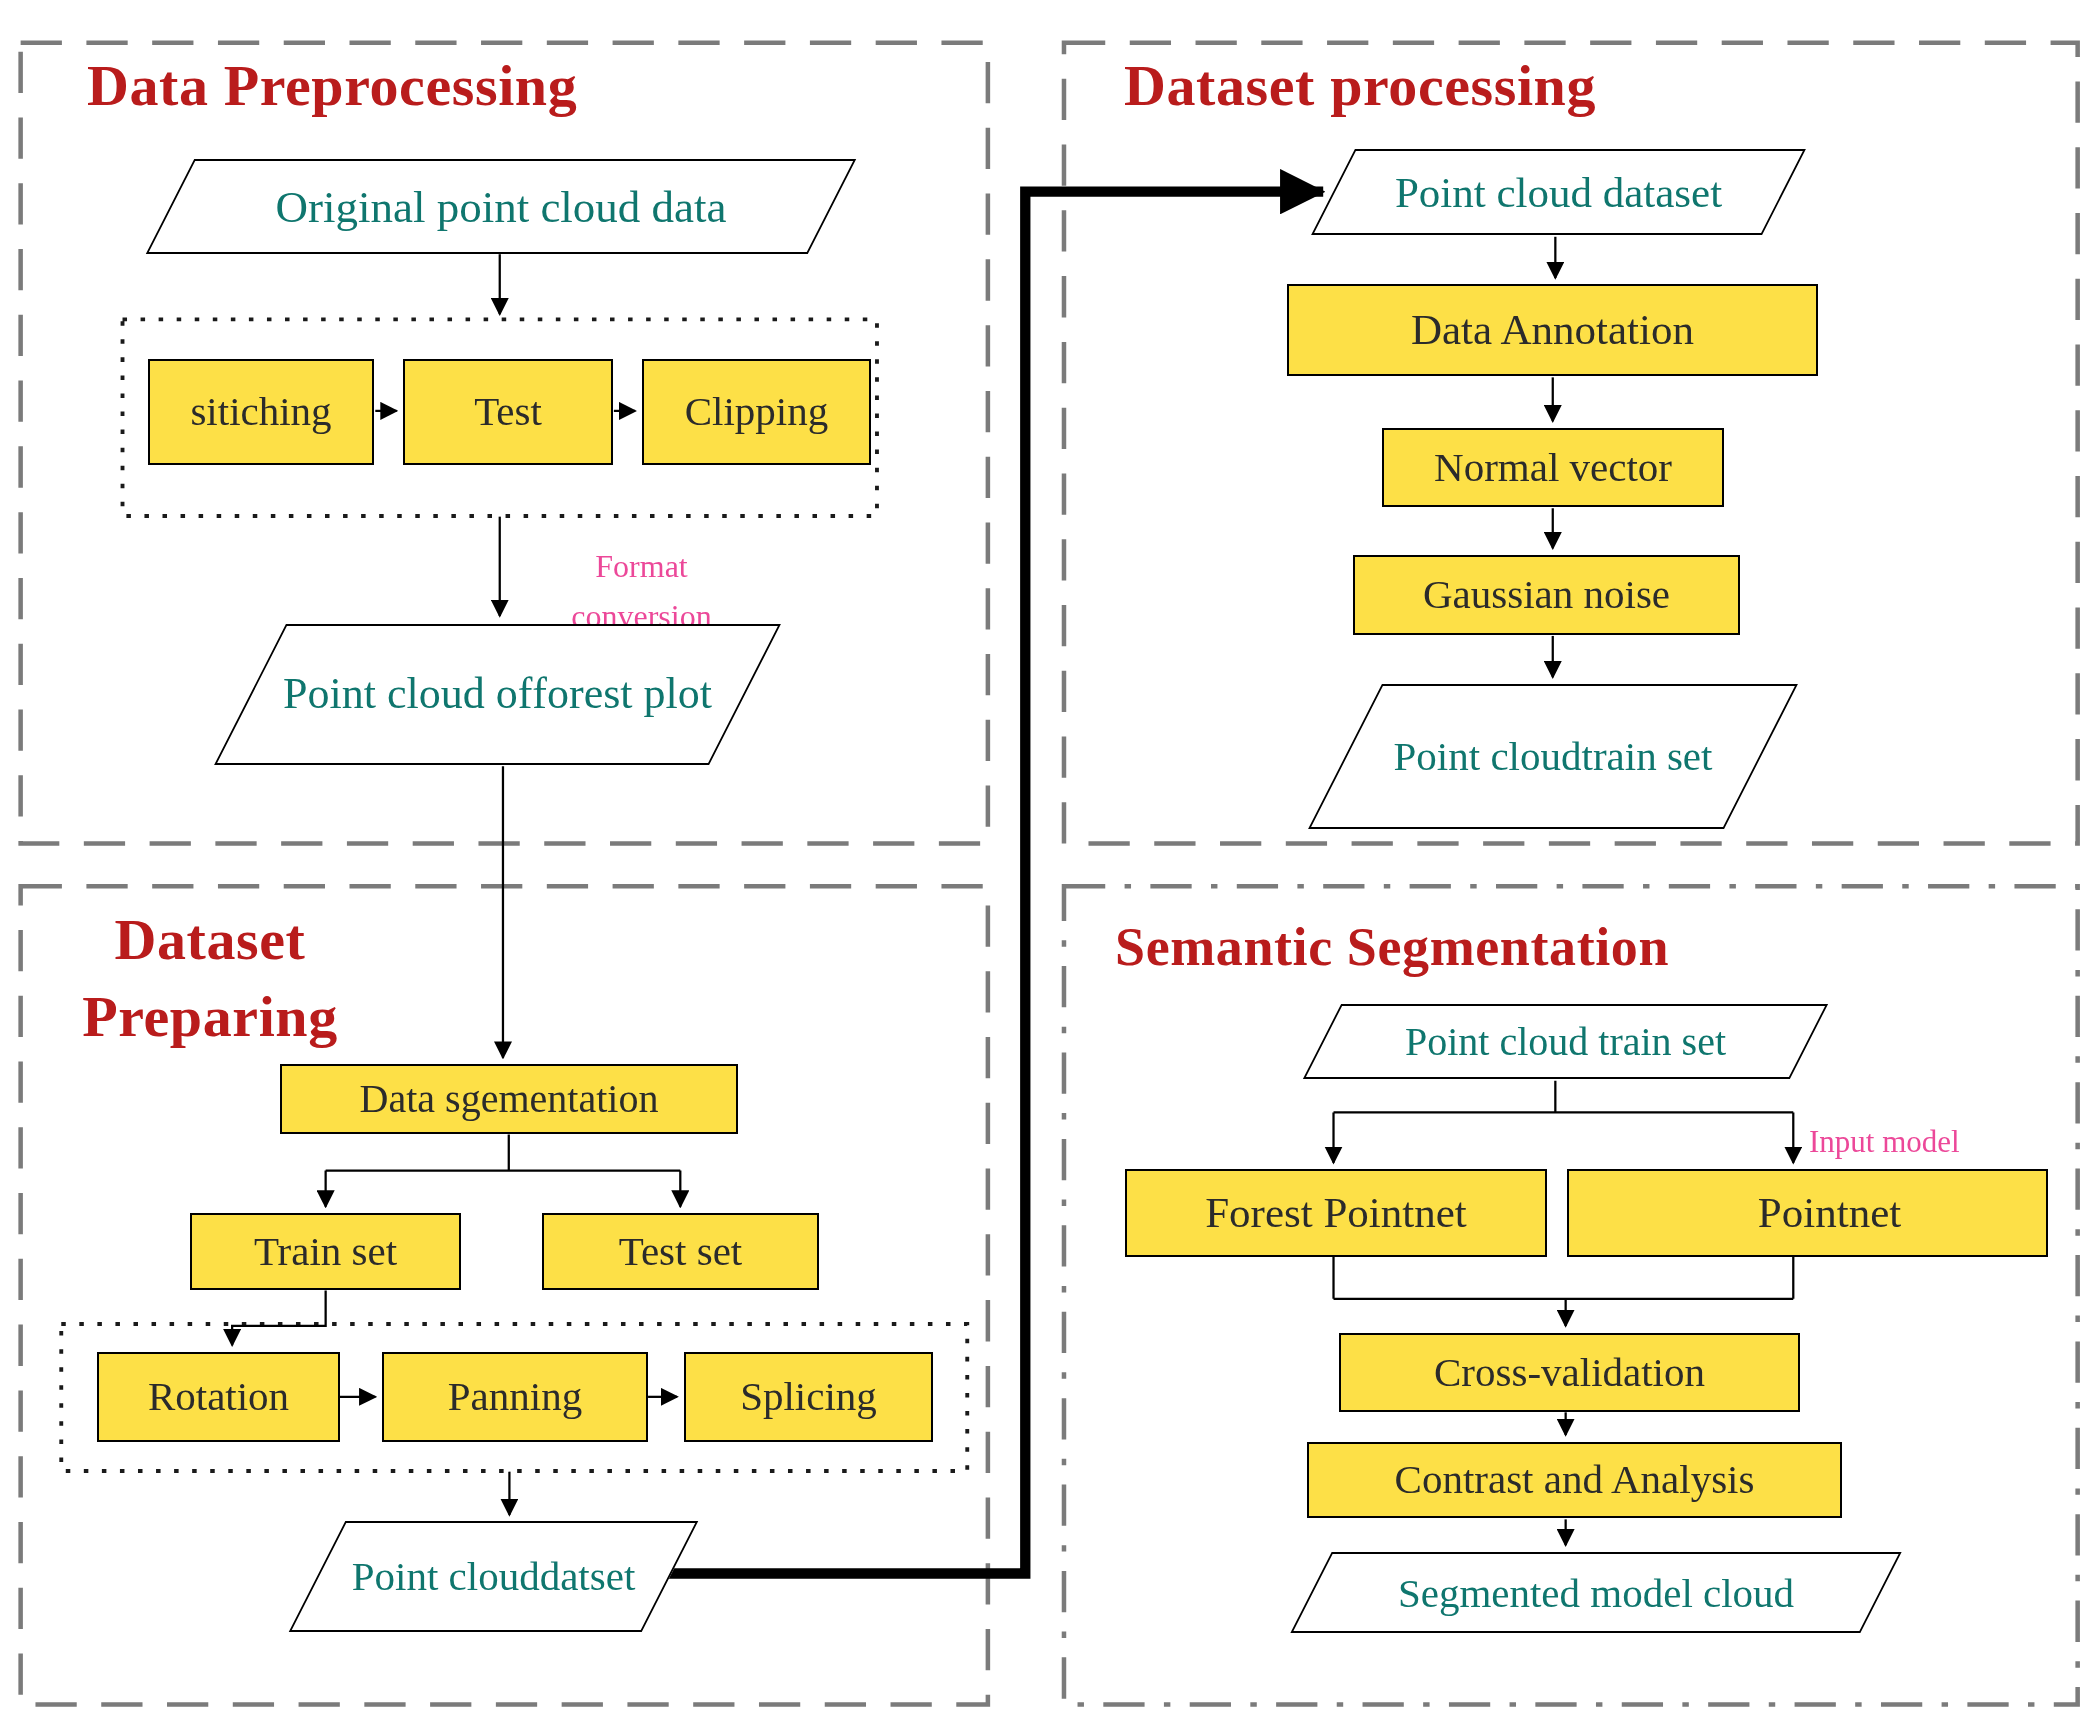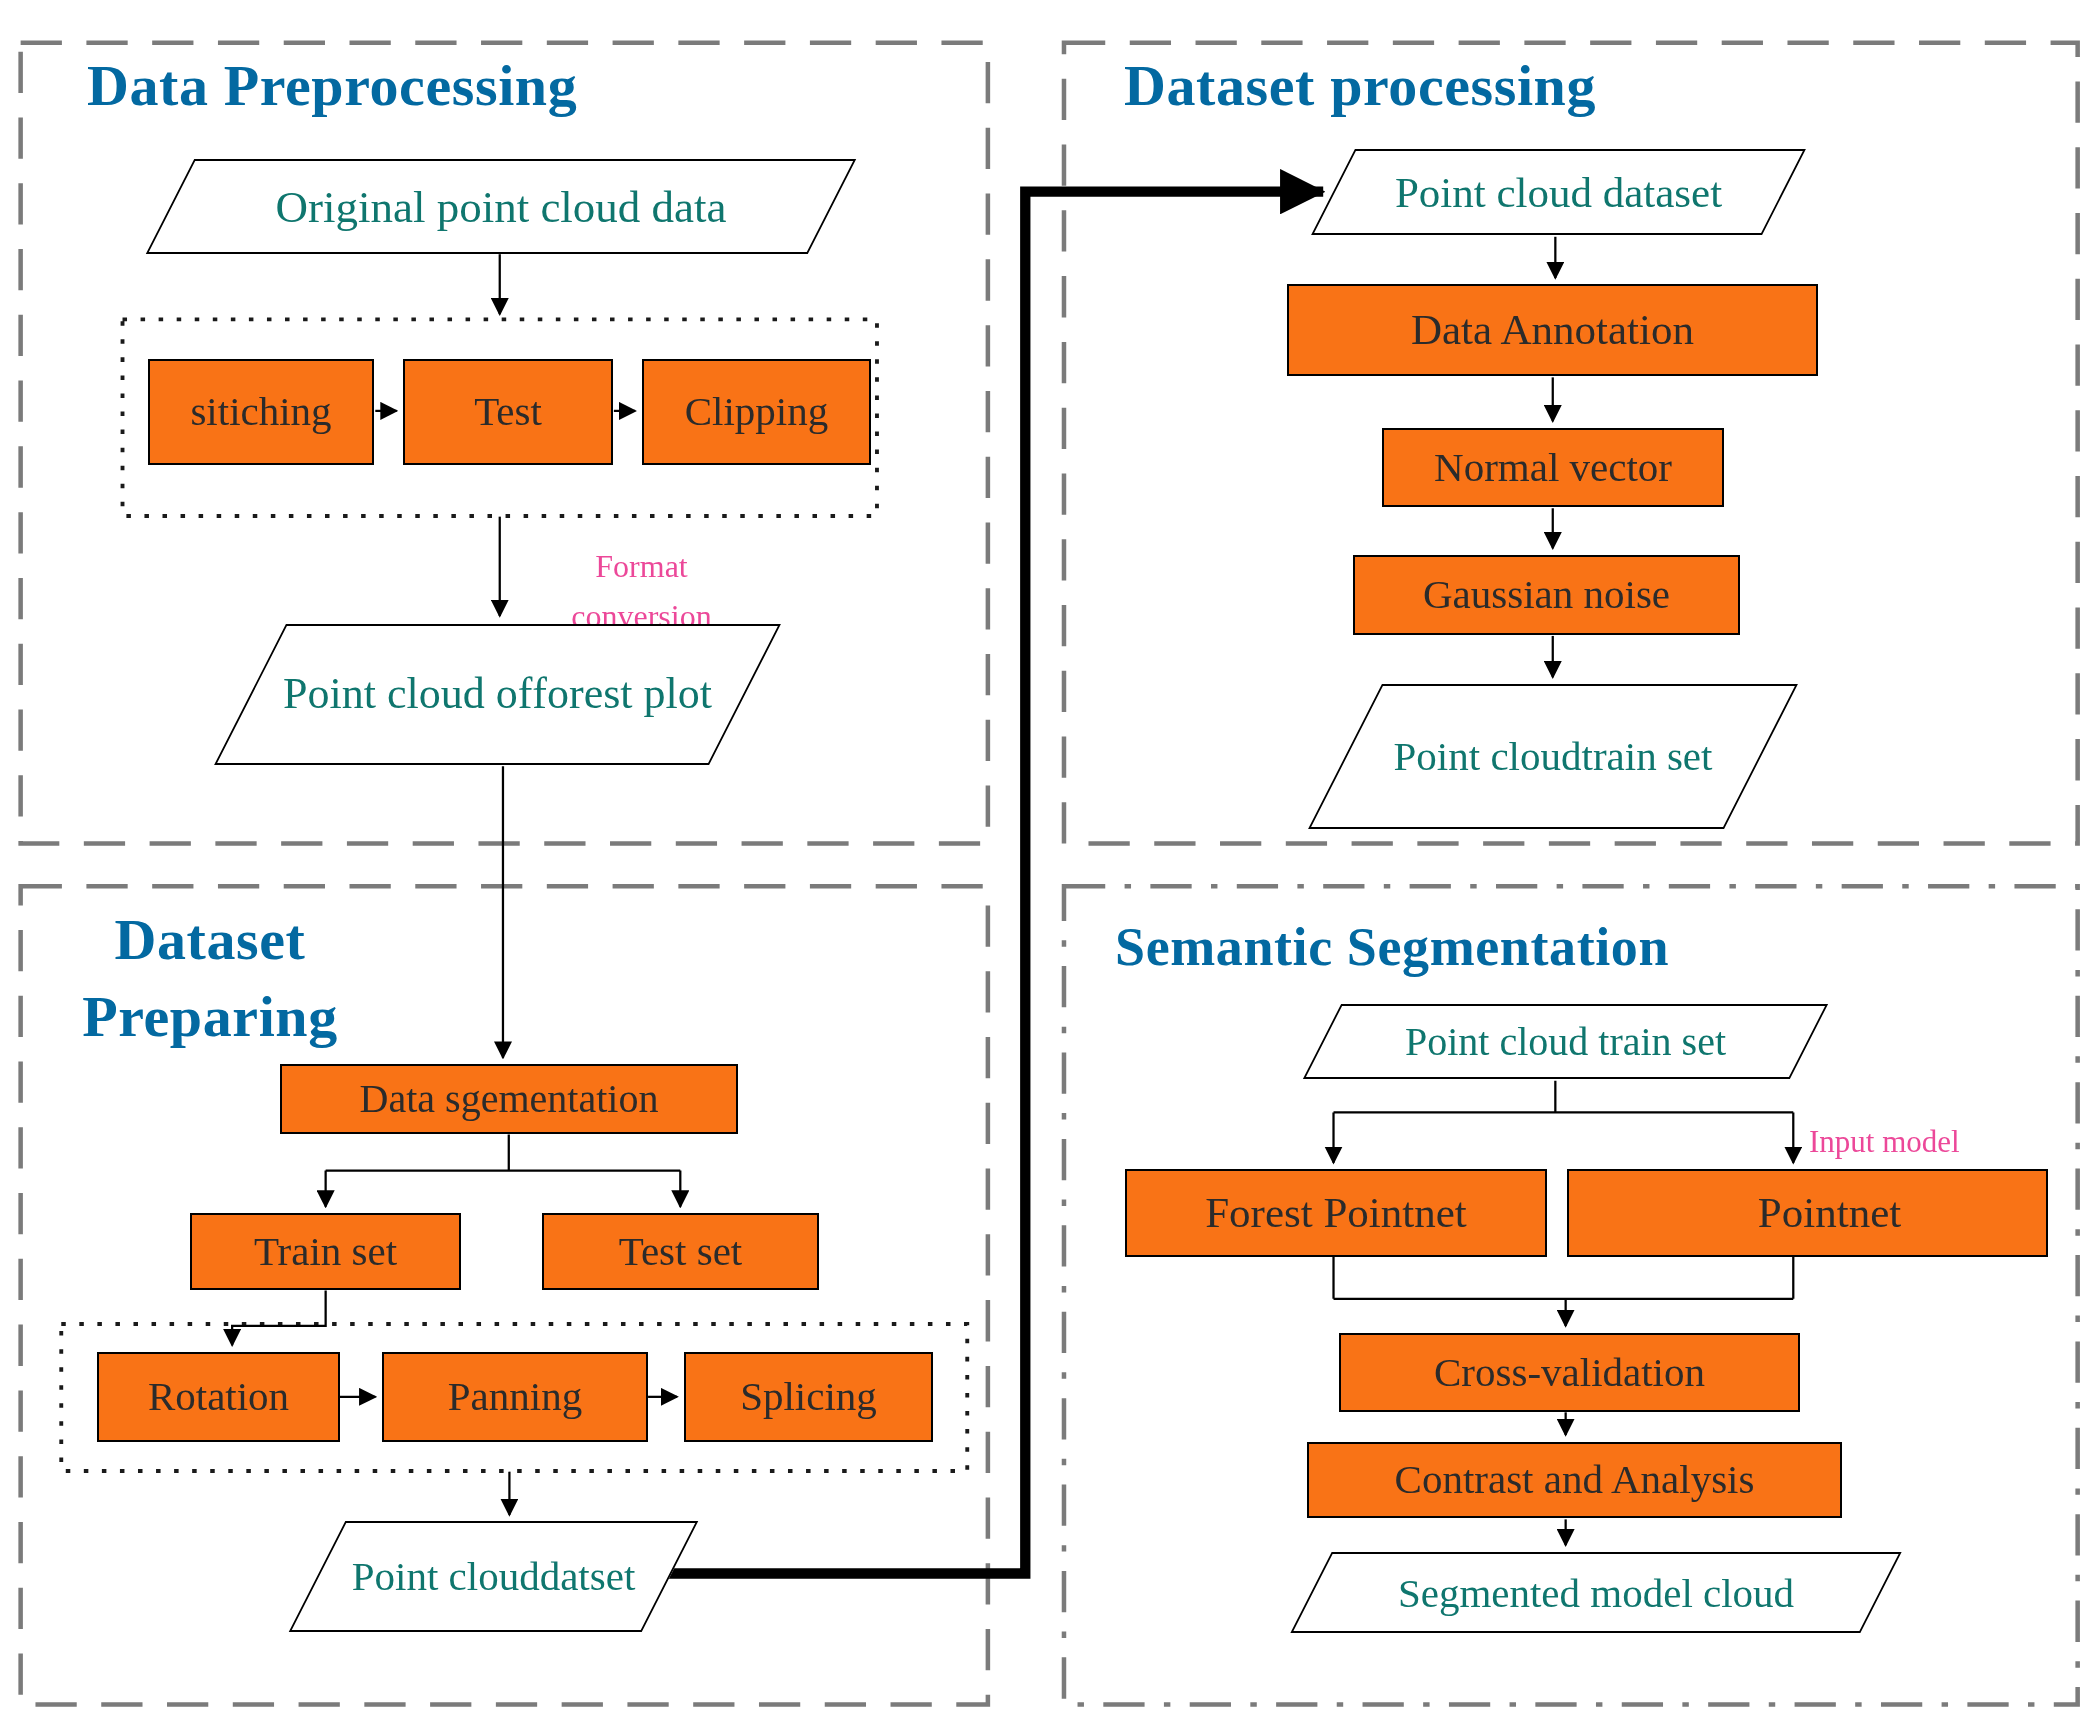--- a/index.html
+++ b/index.html
@@ -11,34 +11,34 @@
     font-family: "Liberation Serif", "DejaVu Serif", serif;
     color: #1a1a1a;
     overflow: hidden;
   }
   #wires { position: absolute; left: 0; top: 0; width: 2097px; height: 1731px; }
 
   .section-title {
     position: absolute;
     font-weight: bold;
     font-size: 58px;
-    color: #0369a1;
+    color: #b91c1c;
     letter-spacing: 0.6px;
     white-space: nowrap;
   }
   .section-title.two-line { white-space: normal; text-align: center; line-height: 1.32; }
 
   .node {
     position: absolute;
     display: flex;
     align-items: center;
     justify-content: center;
     text-align: left;
     box-sizing: border-box;
-    background: #f97316;
+    background: #fde047;
     border: 2.6px solid #000000;
     font-size: 41px;
     color: #2b2b2b;
     line-height: 1.2;
   }
 
   .pgram {
     position: absolute;
     display: flex;
     align-items: center;

